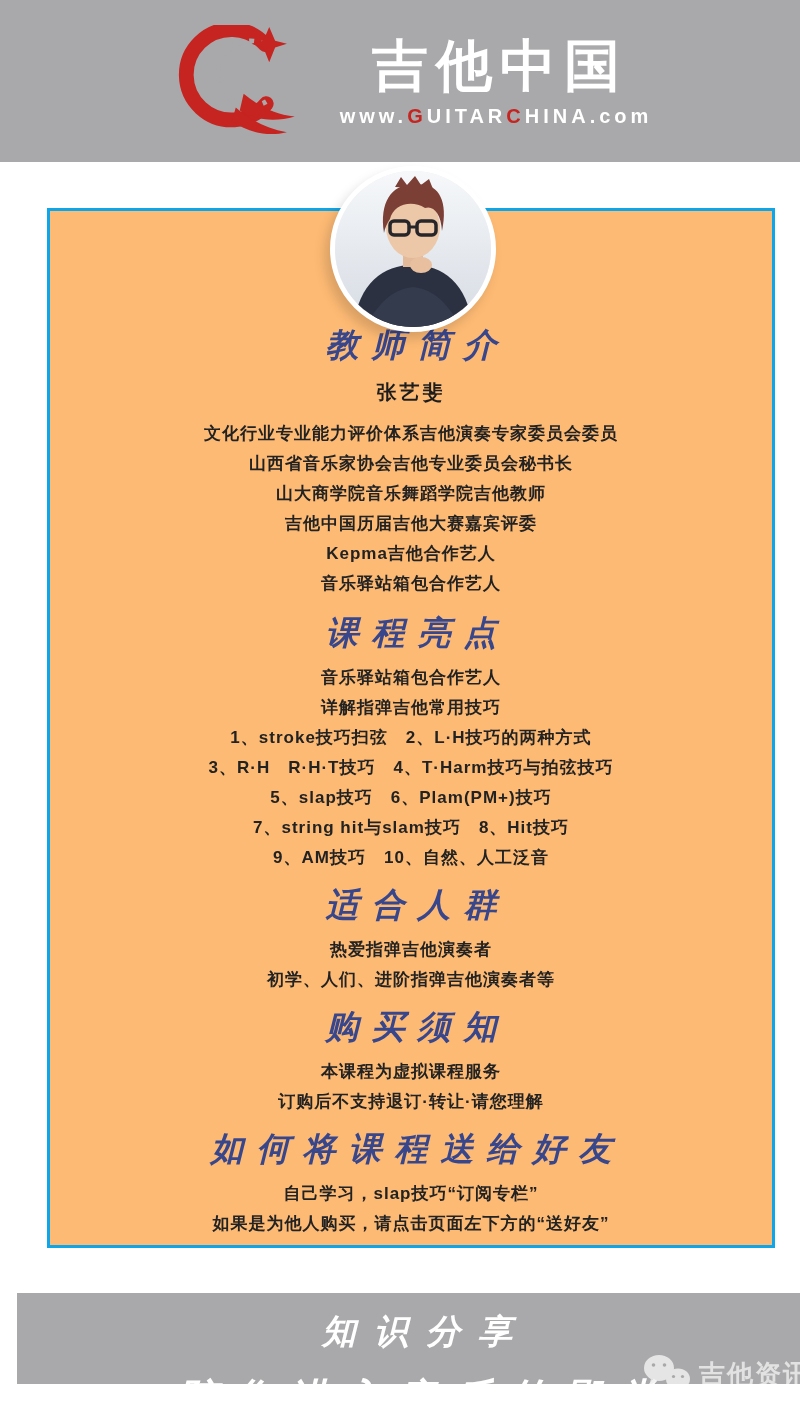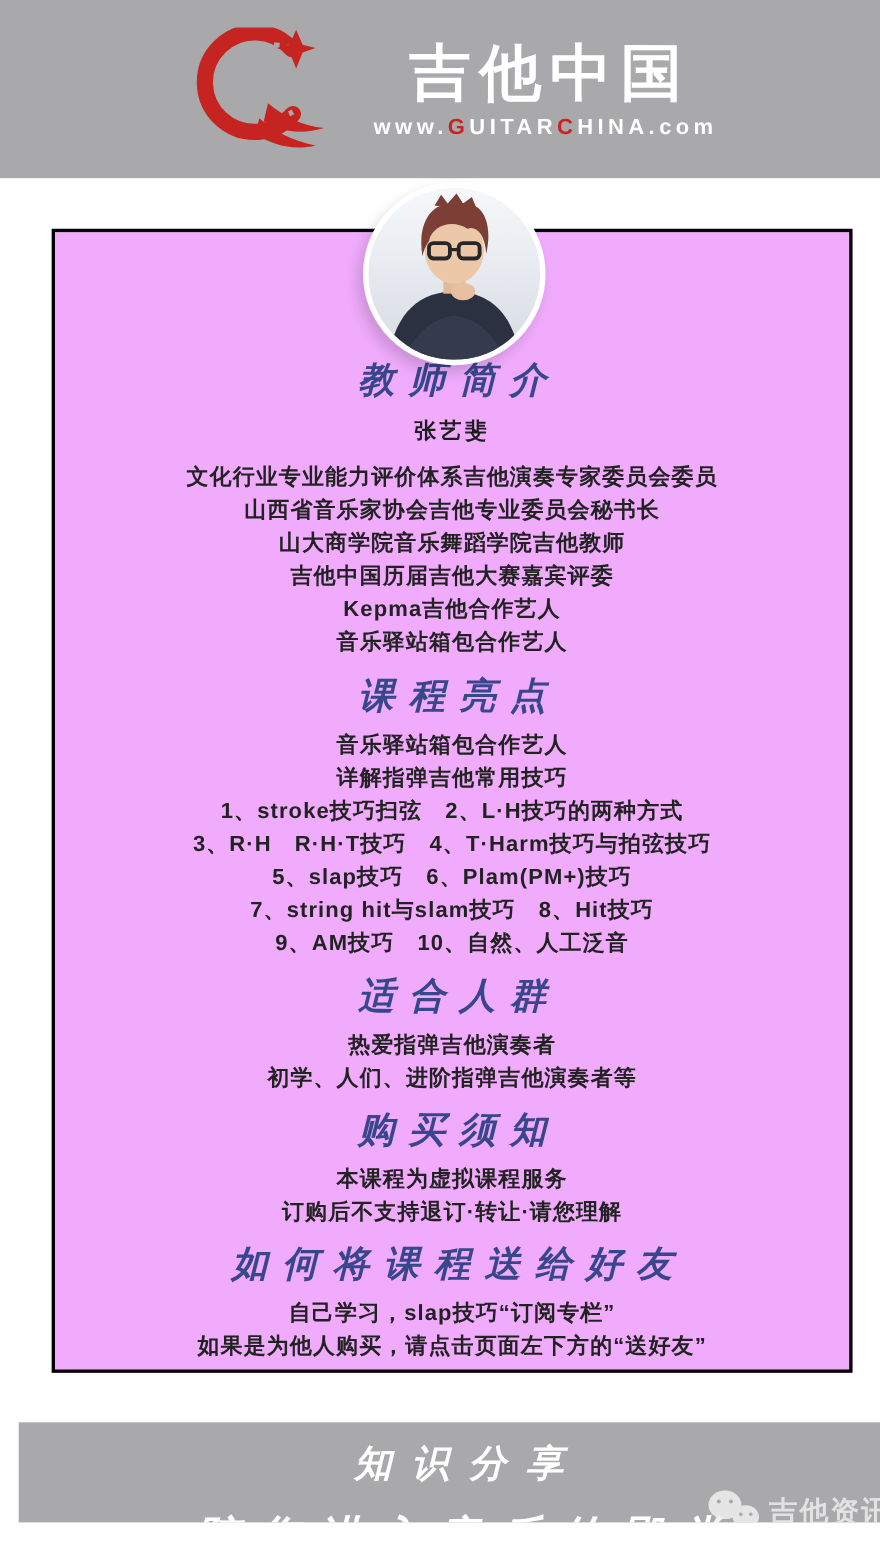--- a/index.html
+++ b/index.html
@@ -30,34 +30,34 @@
   .avatar{
     position:absolute;left:330px;top:166px;width:156px;height:156px;
     border-radius:50%;border:5px solid #ffffff;background:#eef1f5;
     box-shadow:-5px 7px 12px rgba(0,0,0,0.15);
     z-index:5;overflow:hidden;
   }
   .avatar svg{display:block;width:156px;height:156px;}
   
   .main-box{
     position:absolute;left:47px;top:208px;width:722px;height:1034px;
-    border:3px solid #000000;background:#f0abfc;z-index:2;
+    border:3px solid #0ea5e9;background:#fdba74;z-index:2;
   }
   .box-content{padding-top:112px;text-align:center;}
   .script-title{
     font-family:"DejaVu Serif", serif;font-style:italic;font-weight:bold;
     color:#38468c;font-size:33px;line-height:44px;letter-spacing:13px;
     text-indent:13px;margin:0 0 8px 0;
   }
   .teacher-name{
     font-size:20px;font-weight:bold;color:#1d1d1d;line-height:34px;
     letter-spacing:3px;margin-bottom:10px;
   }
   .text-line{
-    font-size:20px;font-weight:bold;color:#222222;line-height:30px;
+    font-size:17px;font-weight:bold;color:#222222;line-height:30px;
     letter-spacing:1px;
   }
   .sect{margin-top:12px;}
   .sect-tight{margin-top:10px;}
   
   .footer{
     position:absolute;left:17px;top:1293px;width:800px;height:91px;
     background:#a9a9ab;overflow:hidden;text-align:center;
   }
   .footer-line1{

